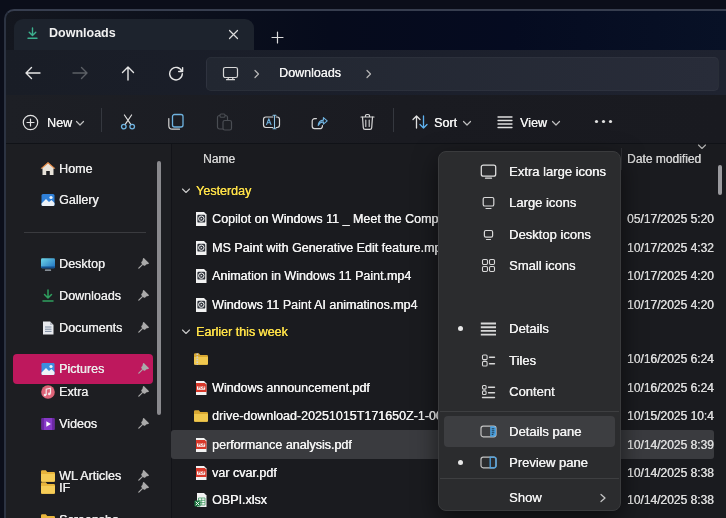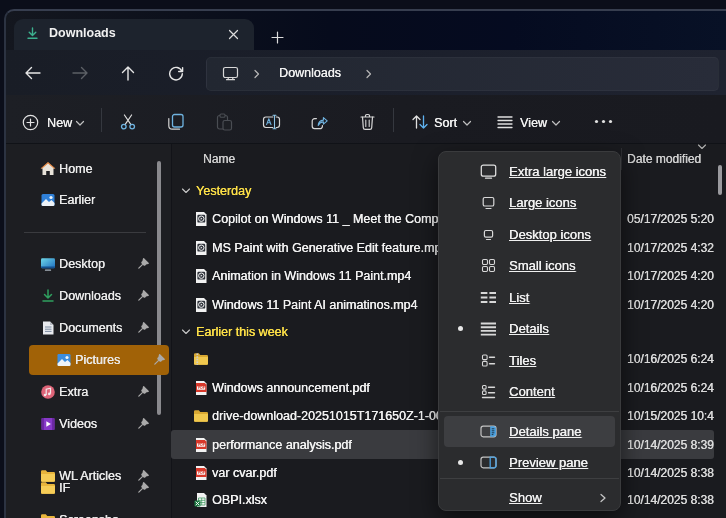--- a/index.html
+++ b/index.html
@@ -38,21 +38,21 @@
 .filerow{position:absolute;left:161px;width:554px;height:28px;}
 .filerow .fname{position:absolute;left:51px;top:7px;font-size:12.5px;color:#f2f2f2;white-space:nowrap;}
 .filerow .fic{position:absolute;left:32px;top:6px;width:16px;height:16px;}
 .fdate{position:absolute;left:616px;font-size:12px;color:#dadada;white-space:nowrap;}
 #listscroll{position:absolute;left:708px;top:20px;width:4px;height:30px;border-radius:2px;background:#9a9a9e;}
 
 #menu{position:absolute;left:438px;top:151px;width:183px;height:360px;border-radius:8px;
   background:#2b2c2e;border:1px solid #3a3b3d;box-sizing:border-box;
   box-shadow:0 8px 24px rgba(0,0,0,0.55);}
 .mitem{position:absolute;left:5px;width:171px;height:31px;border-radius:4px;}
-.mitem .mtxt{position:absolute;left:65px;top:8px;font-size:13px;color:#f0f0f0;white-space:nowrap;text-decoration:underline;}
+.mitem .mtxt{position:absolute;left:65px;top:8px;font-size:13px;color:#f0f0f0;white-space:nowrap;}
 .mitem .mic{position:absolute;left:36px;top:7px;width:17px;height:17px;}
 .mitem .bullet{position:absolute;left:14px;top:13px;width:5px;height:5px;border-radius:50%;background:#e8e8e8;}
 .msep{position:absolute;left:1px;width:179px;height:1px;background:#3e3f41;}
 svg{display:block;}
 .fname,.lbl,.mtxt,.fdate,.grouprow,.colhead,.txt{text-shadow:0.35px 0 0 currentColor;}
 .txt{position:absolute;white-space:nowrap;}
 </style>
 </head>
 <body>
 <div id="stage">
@@ -179,21 +179,21 @@
       <path d="M8 1 L15.5 7.6 L13.8 7.6 L8 2.6 L2.2 7.6 L0.5 7.6 Z" fill="#e0823c"></path>
     </svg>
     <div class="lbl">Home</div>
   </div>
   <div class="sideitem" style="top:185px;left:13px;">
     <svg class="ic" viewBox="0 0 16 16">
       <rect x="1.5" y="2" width="13" height="12" rx="1.5" fill="#2f80d8"></rect>
       <path d="M1.5 11.5 L6 7 L9 10 L11.5 8 L14.5 11 V12.5 A1.5 1.5 0 0 1 13 14 H3 A1.5 1.5 0 0 1 1.5 12.5 Z" fill="#eef3f8"></path>
       <circle cx="11" cy="5.5" r="1.6" fill="#eef3f8"></circle>
     </svg>
-    <div class="lbl">Earlier</div>
+    <div class="lbl">Gallery</div>
   </div>
   <div class="abs" style="left:24px;top:232px;width:122px;height:1px;background:#3a3b3f;"></div>
   <div class="sideitem" style="top:249px;left:13px;">
     <svg class="ic" viewBox="0 0 16 16">
       <defs>
           <linearGradient id="dg" x1="0" y1="0" x2="1" y2="1">
         <stop offset="0" stop-color="#6fd8e8"></stop>
             <stop offset="1" stop-color="#1e6ec0"></stop>
           </linearGradient>
         </defs>
@@ -222,21 +222,21 @@
       <path d="M3 1.5 H10 L13.5 5 V14.5 H3 Z" fill="#e8eaee"></path>
       <path d="M10 1.5 L13.5 5 H10 Z" fill="#b8bcc4"></path>
       <path d="M5 7 H11.5 M5 9.2 H11.5 M5 11.4 H11.5" stroke="#7a8aa0" stroke-width="1"></path>
     </svg>
     <div class="lbl">Documents</div>
     <svg class="pin" viewBox="0 0 13 13">
         <path d="M1.8 11.2 L5.4 7.6" stroke="#aaaaaa" stroke-width="1.2" stroke-linecap="round"></path>
         <path d="M7.3 1.4 L11.6 5.7 C12.1 6.2 11.9 6.9 11.2 7.1 L9.1 7.6 L8.3 8.4 C7.8 8.9 7.1 8.9 6.6 8.4 L4.6 6.4 C4.1 5.9 4.1 5.2 4.6 4.7 L5.4 3.9 L5.9 1.8 C6.1 1.1 6.8 0.9 7.3 1.4 Z" fill="#aaaaaa"></path>
       </svg>
   </div>
-  <div class="sideitem" style="top:345px;left:13px;background:#a16207;margin-left:16px;">
+  <div class="sideitem" style="top:354px;left:13px;background:#be185d;">
     <svg class="ic" viewBox="0 0 16 16">
       <rect x="1.5" y="2" width="13" height="12" rx="1.2" fill="#3b8de0"></rect>
       <path d="M1.5 11.5 L6 7 L9 10 L11.5 8 L14.5 11 V12.8 A1.2 1.2 0 0 1 13.3 14 H2.7 A1.2 1.2 0 0 1 1.5 12.8 Z" fill="#eef3f8"></path>
       <circle cx="11" cy="5.5" r="1.6" fill="#eef3f8"></circle>
     </svg>
     <div class="lbl">Pictures</div>
     <svg class="pin" viewBox="0 0 13 13">
         <path d="M1.8 11.2 L5.4 7.6" stroke="#aaaaaa" stroke-width="1.2" stroke-linecap="round"></path>
         <path d="M7.3 1.4 L11.6 5.7 C12.1 6.2 11.9 6.9 11.2 7.1 L9.1 7.6 L8.3 8.4 C7.8 8.9 7.1 8.9 6.6 8.4 L4.6 6.4 C4.1 5.9 4.1 5.2 4.6 4.7 L5.4 3.9 L5.9 1.8 C6.1 1.1 6.8 0.9 7.3 1.4 Z" fill="#aaaaaa"></path>
       </svg>
@@ -442,26 +442,20 @@
     </div>
     <div class="mitem" style="top:98px;">
       <svg class="mic" viewBox="0 0 17 17">
         <rect x="2.5" y="2.5" width="5" height="5" rx="1.2" stroke="#d8d8d8" stroke-width="1.1" fill="none"></rect>
         <rect x="9.5" y="2.5" width="5" height="5" rx="1.2" stroke="#d8d8d8" stroke-width="1.1" fill="none"></rect>
         <rect x="2.5" y="9.5" width="5" height="5" rx="1.2" stroke="#d8d8d8" stroke-width="1.1" fill="none"></rect>
         <rect x="9.5" y="9.5" width="5" height="5" rx="1.2" stroke="#d8d8d8" stroke-width="1.1" fill="none"></rect>
       </svg>
       <div class="mtxt">Small icons</div>
     </div>
-    <div class="mitem" style="top:130px;">
-      <svg class="mic" viewBox="0 0 17 17">
-        <path d="M0.8 4 H7.4 M0.8 8.5 H7.4 M0.8 13 H7.4 M9.4 4 H16 M9.4 8.5 H16 M9.4 13 H16" stroke="#d8d8d8" stroke-width="1.9"></path>
-      </svg>
-      <div class="mtxt">List</div>
-    </div>
     <div class="mitem" style="top:161px;">
       <div class="bullet"></div>
       <svg class="mic" viewBox="0 0 17 17">
         <path d="M0.8 3.5 H16 M0.8 7.2 H16 M0.8 10.9 H16 M0.8 14.6 H16" stroke="#d8d8d8" stroke-width="1.9"></path>
       </svg>
       <div class="mtxt">Details</div>
     </div>
     <div class="mitem" style="top:193px;">
       <svg class="mic" viewBox="0 0 17 17">
         <rect x="2.5" y="3" width="4.6" height="4.6" rx="1.1" stroke="#d8d8d8" stroke-width="1.1" fill="none"></rect>

